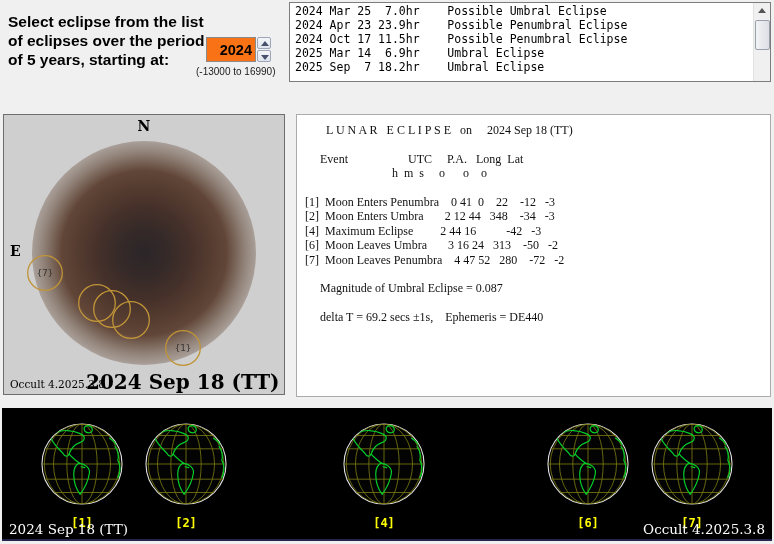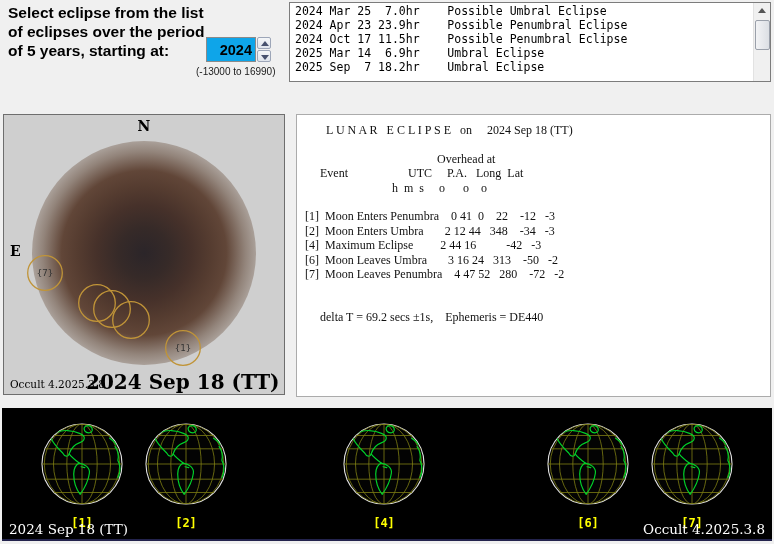--- a/index.html
+++ b/index.html
@@ -1,25 +1,25 @@
 <!DOCTYPE html>
 <html><head>
 <meta charset="utf-8">
 <style>
   html,body{margin:0;padding:0;}
   .app{
     position:relative;width:774px;height:544px;background:#f0f0f0;
     font-family:"Liberation Sans",sans-serif;overflow:hidden;
   }
   
-  .intro{position:absolute;left:8px;top:3px;width:280px;}
+  .intro{position:absolute;left:8px;top:12px;width:280px;}
   .intro-line{font-size:15.5px;font-weight:bold;color:#000;line-height:19px;white-space:nowrap;}
   .year-box{
     position:absolute;left:206px;top:37px;width:50px;height:25px;
-    border:1px solid #8a8a8a;background:#0ea5e9;box-sizing:border-box;
+    border:1px solid #8a8a8a;background:#f97316;box-sizing:border-box;
   }
   .year-input{
     width:100%;height:100%;border:0;outline:0;background:transparent;
     font-family:"Liberation Sans",sans-serif;font-size:14.5px;font-weight:bold;
     text-align:right;padding:0 3px 0 0;box-sizing:border-box;color:#000;
   }
   .spin{position:absolute;left:257px;top:37px;width:14px;height:25px;}
   .spin-btn{
     position:absolute;left:0;width:14px;height:12px;box-sizing:border-box;
     border:1px solid #9da6b8;border-radius:2px;
@@ -160,30 +160,30 @@
     </svg>
     <span class="moon-tag" style="left:41px;top:158px;">{7}</span>
     <span class="moon-tag" style="left:179px;top:233px;">{1}</span>
     <div class="diagram-version">Occult 4.2025.3.8</div>
     <div class="diagram-date">2024 Sep 18 (TT)</div>
   </div>
 
   <div class="report">
     <div class="rline">       L U N A R   E C L I P S E   on     2024 Sep 18 (TT)</div>
     <div class="rline"></div>
-    <div class="rline">                                            Overhead at</div>
     <div class="rline">     Event                    UTC     P.A.   Long  Lat</div>
     <div class="rline">                             h  m  s     o      o    o</div>
     <div class="rline"></div>
     <div class="rline">[1]  Moon Enters Penumbra    0 41  0    22    -12   -3</div>
     <div class="rline">[2]  Moon Enters Umbra       2 12 44   348    -34   -3</div>
     <div class="rline">[4]  Maximum Eclipse         2 44 16          -42   -3</div>
     <div class="rline">[6]  Moon Leaves Umbra       3 16 24   313    -50   -2</div>
     <div class="rline">[7]  Moon Leaves Penumbra    4 47 52   280    -72   -2</div>
     <div class="rline"></div>
+    <div class="rline">     Magnitude of Umbral Eclipse = 0.087</div>
     <div class="rline"></div>
     <div class="rline">     delta T = 69.2 secs ±1s,    Ephemeris = DE440</div>
   </div>
 
   <div class="globes-bar">
     <svg width="0" height="0" style="position:absolute">
       <defs>
         <symbol id="globe" viewBox="-50 -50 100 100">
           <clipPath id="gclip">
               <circle r="43.5" cx="0" cy="0"></circle>

